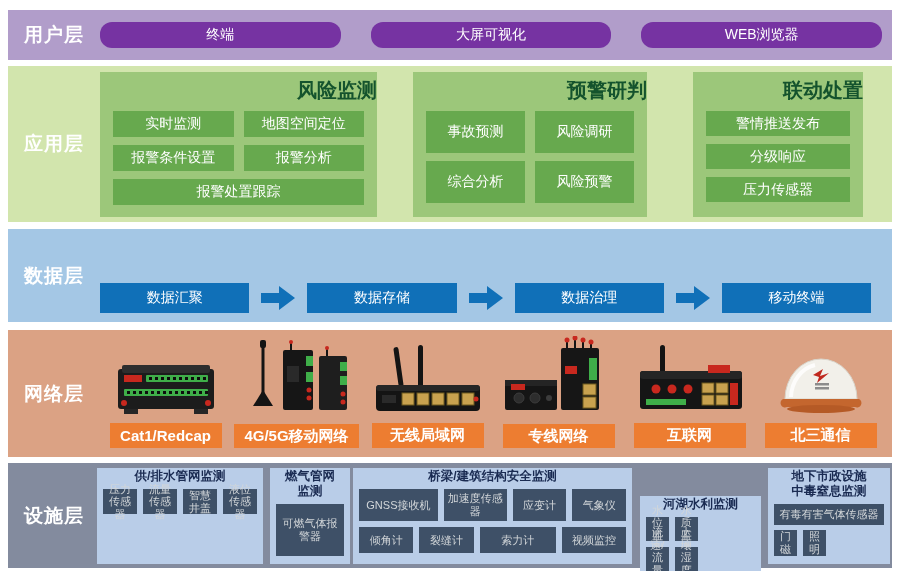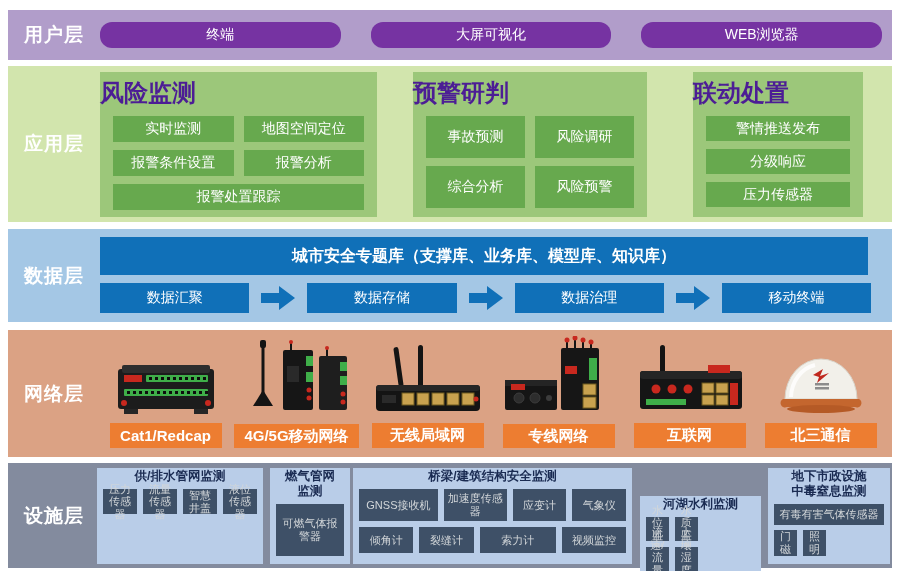--- a/index.html
+++ b/index.html
@@ -22,21 +22,21 @@
   
   .user-items { position:absolute; left:92px; right:10px; top:12px; bottom:12px; display:flex; gap:30px; }
   .user-item { flex:1; background:#7633a2; color:#fff; font-size:14px;
     display:flex; align-items:center; justify-content:center;border-radius:12px; }
 
   
   .app-group { position:absolute; top:6px; height:145px; background:#9cc77a; box-sizing:border-box; }
   .g1 { left:92px;  width:277px; }
   .g2 { left:405px; width:234px; }
   .g3 { left:685px; width:170px; }
-  .app-group-title { text-align:left; color:#4c1d95; font-weight:bold; font-size:24px; margin-top:5px; }
+  .app-group-title { text-align:right; color:#14532d; font-weight:bold; font-size:20px; margin-top:5px; }
   .app-grid { padding:7px 13px 0 13px; display:grid; gap:8px 10px; }
   .g1 .app-grid { grid-template-columns:1fr 1fr; grid-auto-rows:26px; }
   .g2 .app-grid { grid-template-columns:1fr 1fr; grid-auto-rows:42px; }
   .g3 .app-grid { grid-template-columns:1fr;     grid-auto-rows:25px; }
   .app-item { background:#67a94e; color:#fff; font-size:14px;
     display:flex; align-items:center; justify-content:center; }
   .span2 { grid-column:1 / span 2; }
 
   
   .db-box { position:absolute; left:92px; top:8px; width:768px; height:38px; background:#1070b8;
@@ -121,21 +121,20 @@
       <div class="app-grid">
         <div class="app-item">警情推送发布</div>
         <div class="app-item">分级响应</div>
         <div class="app-item">压力传感器</div>
       </div>
     </div>
   </section>
 
   <section class="band band-data">
     <div class="layer-label">数据层</div>
-    <div class="db-box">城市安全专题库（支撑库、业务库、模型库、知识库）</div>
     <div class="flow">
       <div class="flow-box">数据汇聚</div>
       <span class="flow-arrow">
         <svg width="34" height="28" viewBox="0 0 34 28">
             <polygon points="0,9 18,9 18,2 34,14 18,26 18,19 0,19" fill="#1070b8"></polygon>
           </svg>
       </span>
       <div class="flow-box">数据存储</div>
       <span class="flow-arrow">
         <svg width="34" height="28" viewBox="0 0 34 28">

